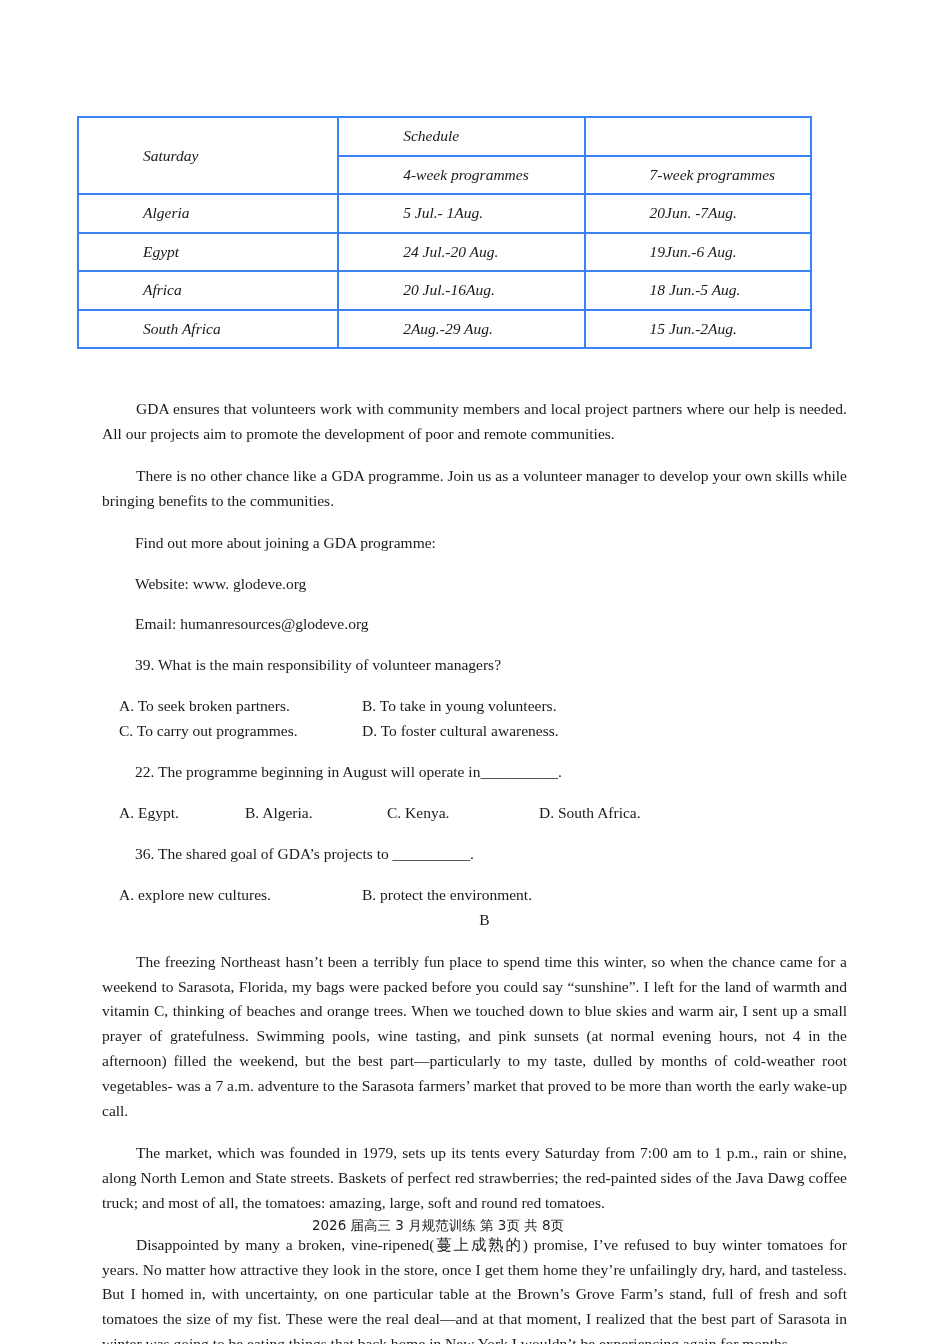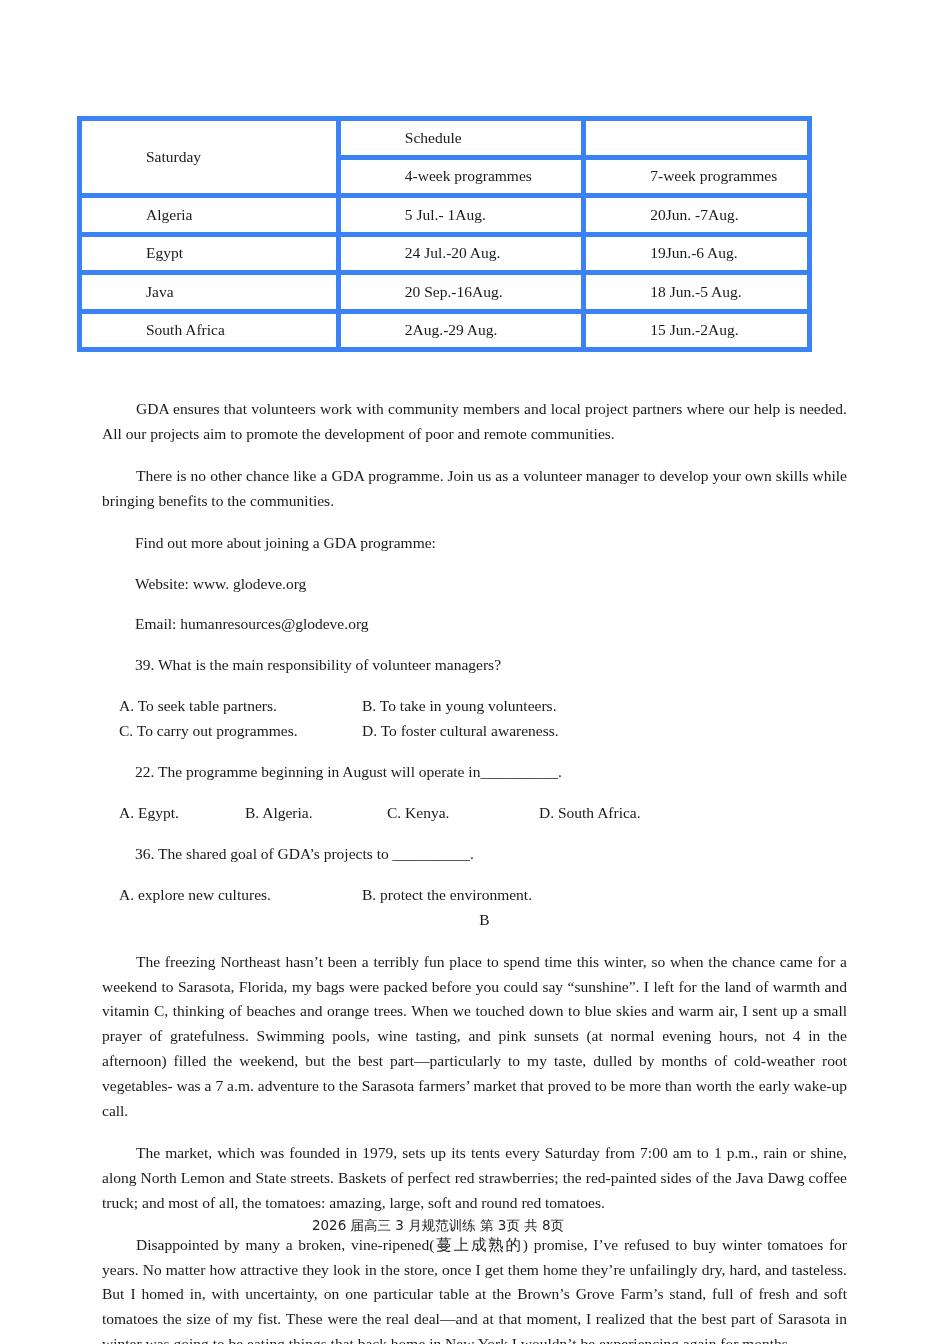--- a/index.html
+++ b/index.html
@@ -24,25 +24,26 @@
     }
     table.schedule {
       position: absolute;
       left: 77px;
       top: 116px;
       width: 735px;
       border-collapse: collapse;
       font-size: 15.5px;
     }
     table.schedule td {
-      border: 5px solid #3b82f6;
+      border: 2px solid #3b82f6;
       height: 38.5px;
       padding: 0 0 0 64px;
       vertical-align: middle;
       box-sizing: border-box;
+      font-style: italic;
     }
     table.schedule td.c1 { width: 261px; }
     table.schedule td.c2 { width: 247px; }
     table.schedule td.c3 { width: 227px; }
 
     .text {
       position: absolute;
       left: 85px;
       top: 380px;
       width: 779px;
@@ -104,42 +105,42 @@
       <td class="c1">Algeria</td>
       <td class="c2">5 Jul.- 1Aug.</td>
       <td class="c3">20Jun. -7Aug.</td>
     </tr>
     <tr>
       <td class="c1">Egypt</td>
       <td class="c2">24 Jul.-20 Aug.</td>
       <td class="c3">19Jun.-6 Aug.</td>
     </tr>
     <tr>
-      <td class="c1">Java</td>
-      <td class="c2">20 Sep.-16Aug.</td>
+      <td class="c1">Africa</td>
+      <td class="c2">20 Jul.-16Aug.</td>
       <td class="c3">18 Jun.-5 Aug.</td>
     </tr>
     <tr>
       <td class="c1">South Africa</td>
       <td class="c2">2Aug.-29 Aug.</td>
       <td class="c3">15 Jun.-2Aug.</td>
     </tr>
   </tbody>
     </table>
 
   <div class="text">
     <p class="p">GDA ensures that volunteers work with community members and local project partners where our help is needed. All our projects aim to promote the development of poor and remote communities.</p>
     <p class="p">There is no other chance like a GDA programme. Join us as a volunteer manager to develop your own skills while bringing benefits to the communities.</p>
     <p class="line">Find out more about joining a GDA programme:</p>
     <p class="line">Website: www. glodeve.org</p>
     <p class="line">Email: humanresources@glodeve.org</p>
 
     <p class="line">39. What is the main responsibility of volunteer managers?</p>
     <p class="opts opt2">
-      <span>A. To seek table partners.</span>
+      <span>A. To seek broken partners.</span>
       <span>B. To take in young volunteers.</span>
     </p>
     <p class="opts opt2">
       <span>C. To carry out programmes.</span>
       <span>D. To foster cultural awareness.</span>
     </p>
 
     <p class="line">22. The programme beginning in August will operate in__________.</p>
     <p class="opts opt4">
       <span>A. Egypt.</span>

